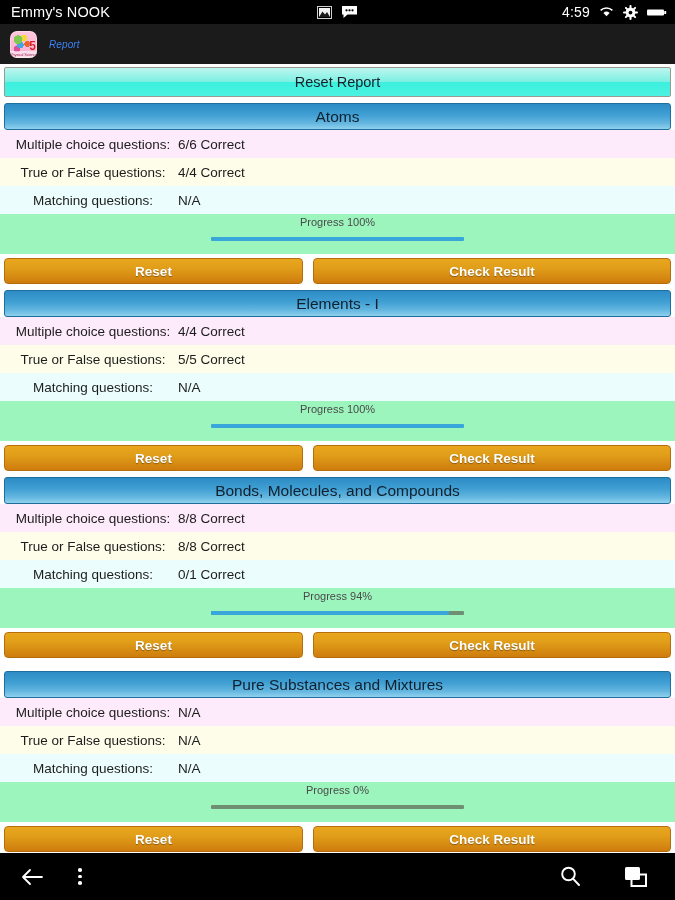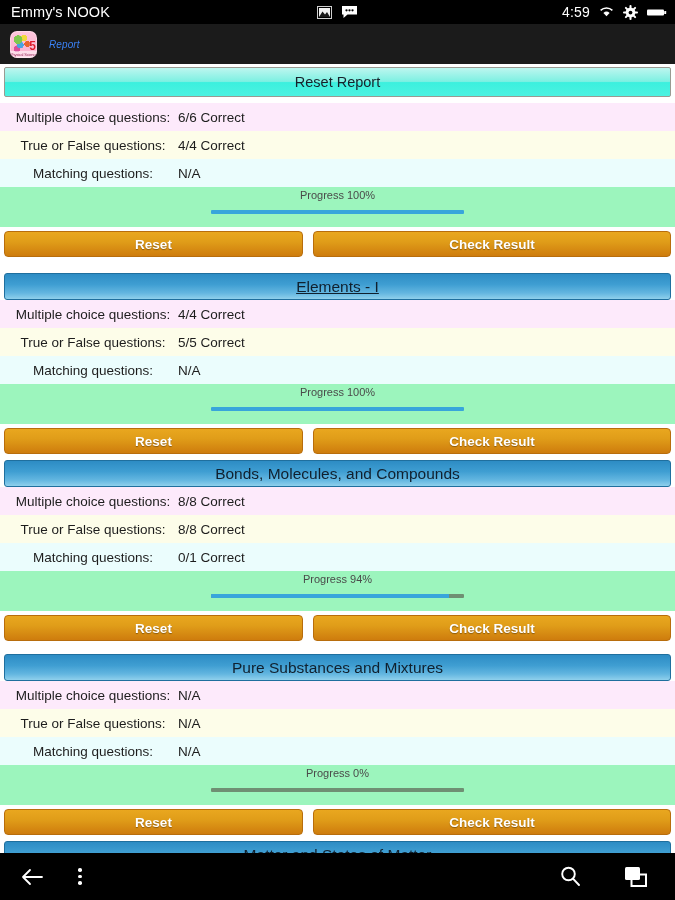--- a/index.html
+++ b/index.html
@@ -182,20 +182,21 @@
     <div class="app-icon">
       <span class="num">5</span>
       <span class="cap">Physical Science</span>
     </div>
     <div class="ab-title">Report</div>
   </div>
 
   <div class="content">
     <div class="reset-report">Reset Report</div>
     <div id="sections">
+        <div class="sec-header">Atoms</div>
         <div class="qrow mc">
           <span class="lbl">Multiple choice questions:</span>
           <span class="val">6/6 Correct</span>
         </div>
         <div class="qrow tf">
           <span class="lbl">True or False questions:</span>
           <span class="val">4/4 Correct</span>
         </div>
         <div class="qrow mt">
           <span class="lbl">Matching questions:</span>
@@ -204,21 +205,21 @@
         <div class="progress-wrap">
           <div class="progress-label">Progress 100%</div>
           <div class="progress-track">
             <div class="progress-fill" style="width: 100%;"></div>
           </div>
         </div>
         <div class="btn-row">
           <div class="obtn left">Reset</div>
           <div class="obtn">Check Result</div>
         </div>
-        <div class="sec-header" style="margin-top: 13px; text-decoration: underline;">Elements - I</div>
+        <div class="sec-header" style="margin-top: 3px;">Elements - I</div>
         <div class="qrow mc">
           <span class="lbl">Multiple choice questions:</span>
           <span class="val">4/4 Correct</span>
         </div>
         <div class="qrow tf">
           <span class="lbl">True or False questions:</span>
           <span class="val">5/5 Correct</span>
         </div>
         <div class="qrow mt">
           <span class="lbl">Matching questions:</span>

